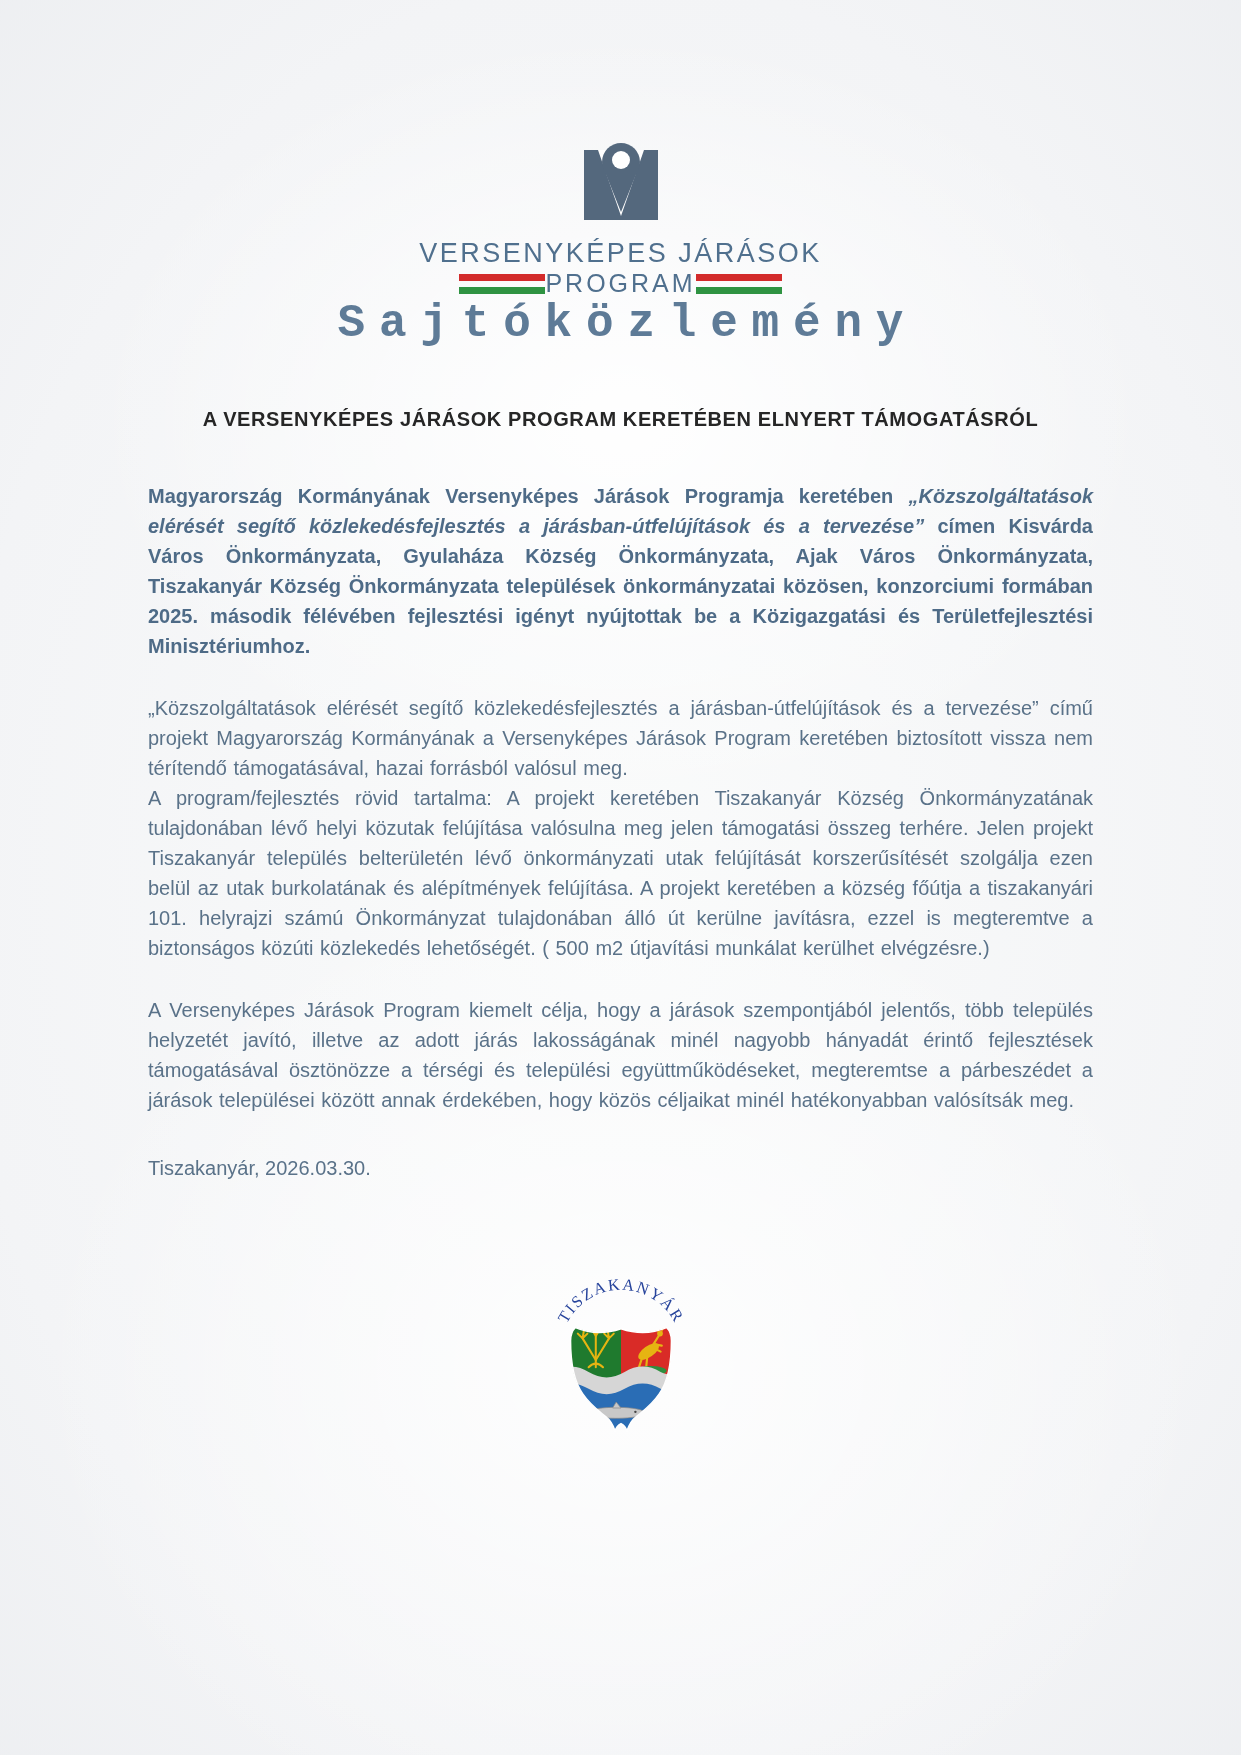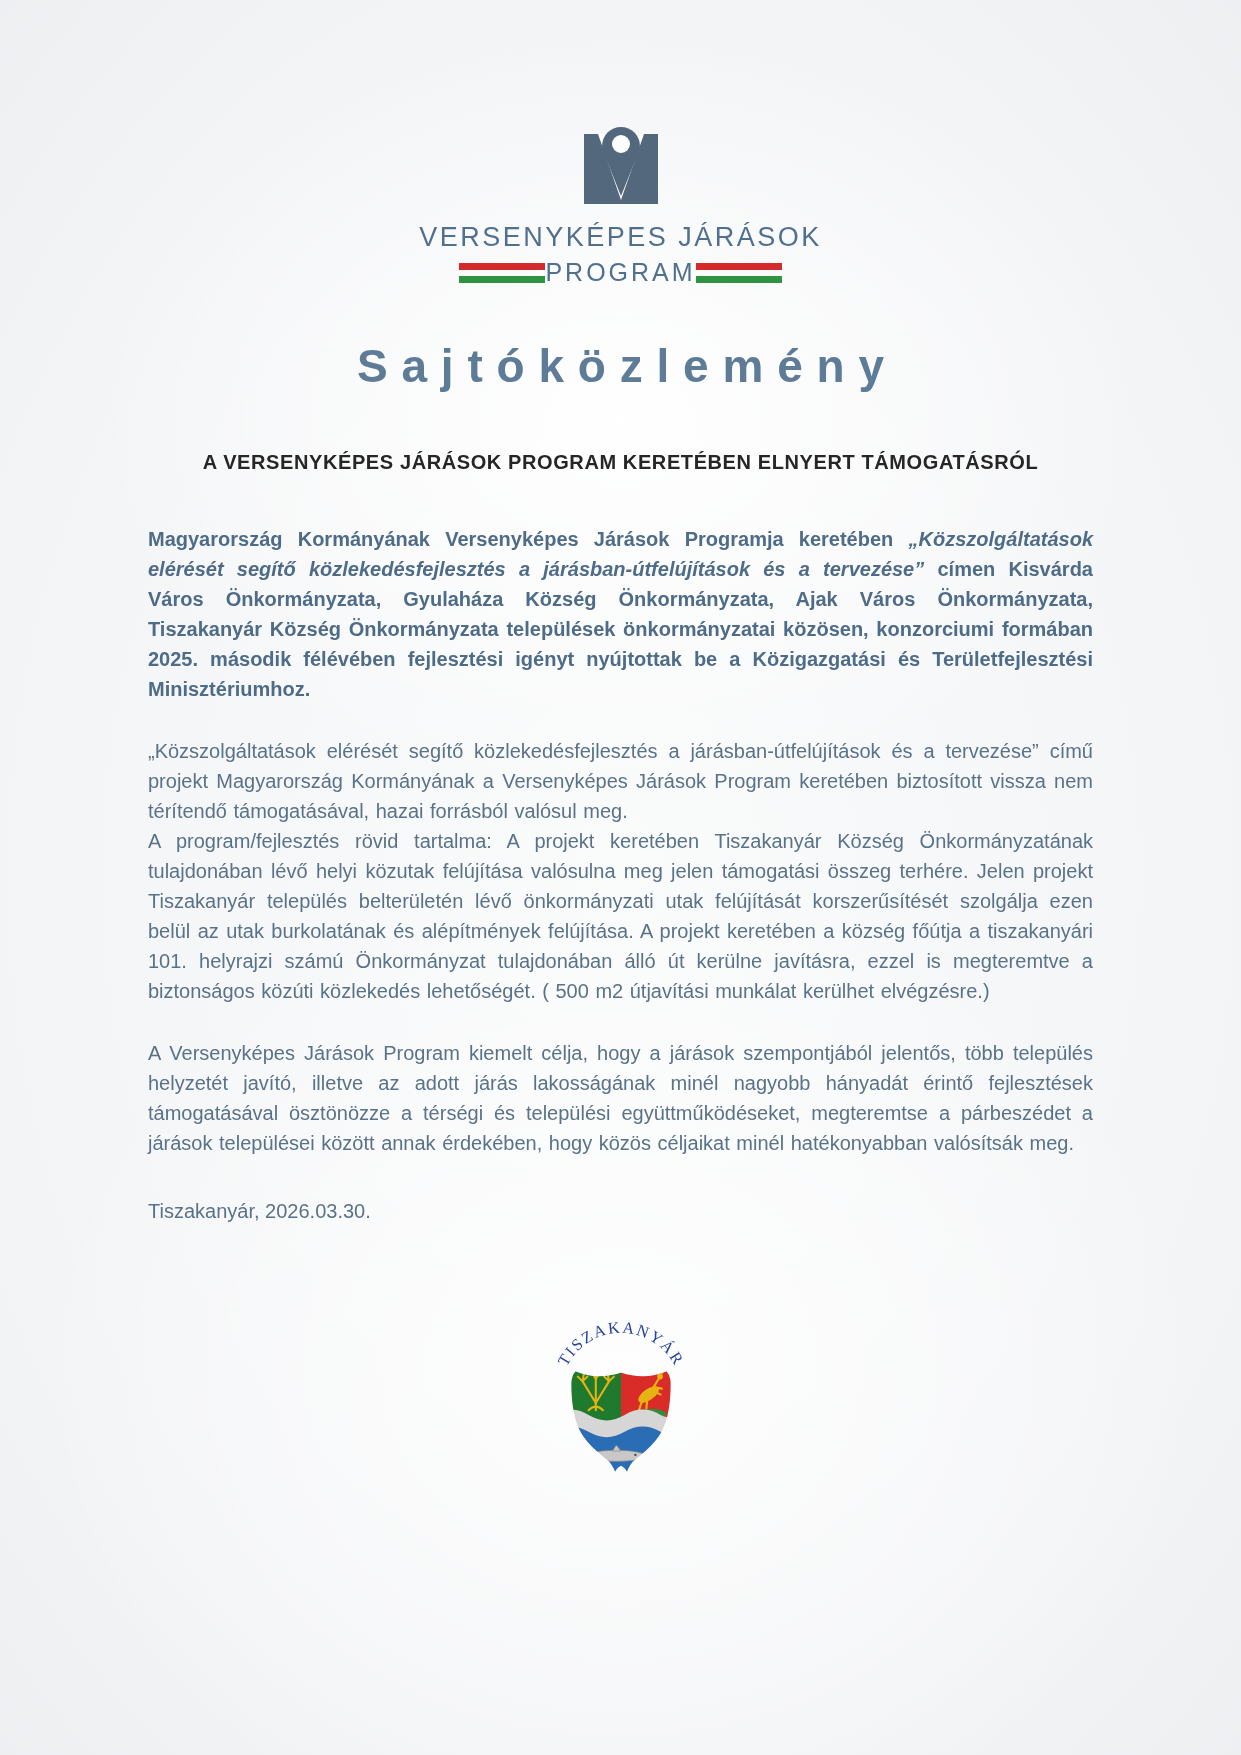--- a/index.html
+++ b/index.html
@@ -7,47 +7,45 @@
     position:relative;
     width:1241px;height:1755px;
     margin:0 auto;
     overflow:hidden;
     background:
       radial-gradient(ellipse 760px 560px at 50% 24%, rgba(255,255,255,.95) 0%, rgba(255,255,255,0) 70%),
       radial-gradient(ellipse 820px 700px at 50% 78%, rgba(255,255,255,.85) 0%, rgba(255,255,255,0) 72%),
       radial-gradient(ellipse 1100px 1500px at 50% 50%, #fafbfb 0%, #f3f4f6 60%, #e9ebee 100%);
     font-family:"Liberation Sans", sans-serif;
   }
-  .content{padding:0 148px;}
+  .content{padding:16px 148px;}
 
   
   .logo-block{padding-top:108px;text-align:center;}
   .logo-mark{display:block;margin:0 auto;}
   .logo-line1{
     margin-top:14px;
     font-size:27px;letter-spacing:2.5px;
     color:#50708e;font-weight:400;
   }
   .logo-row2{
-    margin-top:5px;
     display:flex;align-items:center;justify-content:center;
   }
   .flag{width:86px;display:flex;flex-direction:column;}
   .flag .red{height:7px;background:#d32b2b;}
   .flag .white{height:6px;}
   .flag .green{height:7px;background:#2f9342;}
   .logo-line2{
     font-size:25px;letter-spacing:3px;
     color:#50708e;font-weight:400;
   }
 
   
   .doc-title{
-    margin-top:52px;
-    font-family:Liberation Sans, sans-serif;
+    font-family:Liberation Mono, monospace;
     font-size:46px;font-weight:700;
     letter-spacing:.30em;padding-left:.30em;
     color:#5e7b97;text-align:center;
   }
   .doc-subtitle{
     margin-top:58px;
     font-size:20px;font-weight:600;letter-spacing:.6px;
     color:#262626;text-align:center;
   }
 

